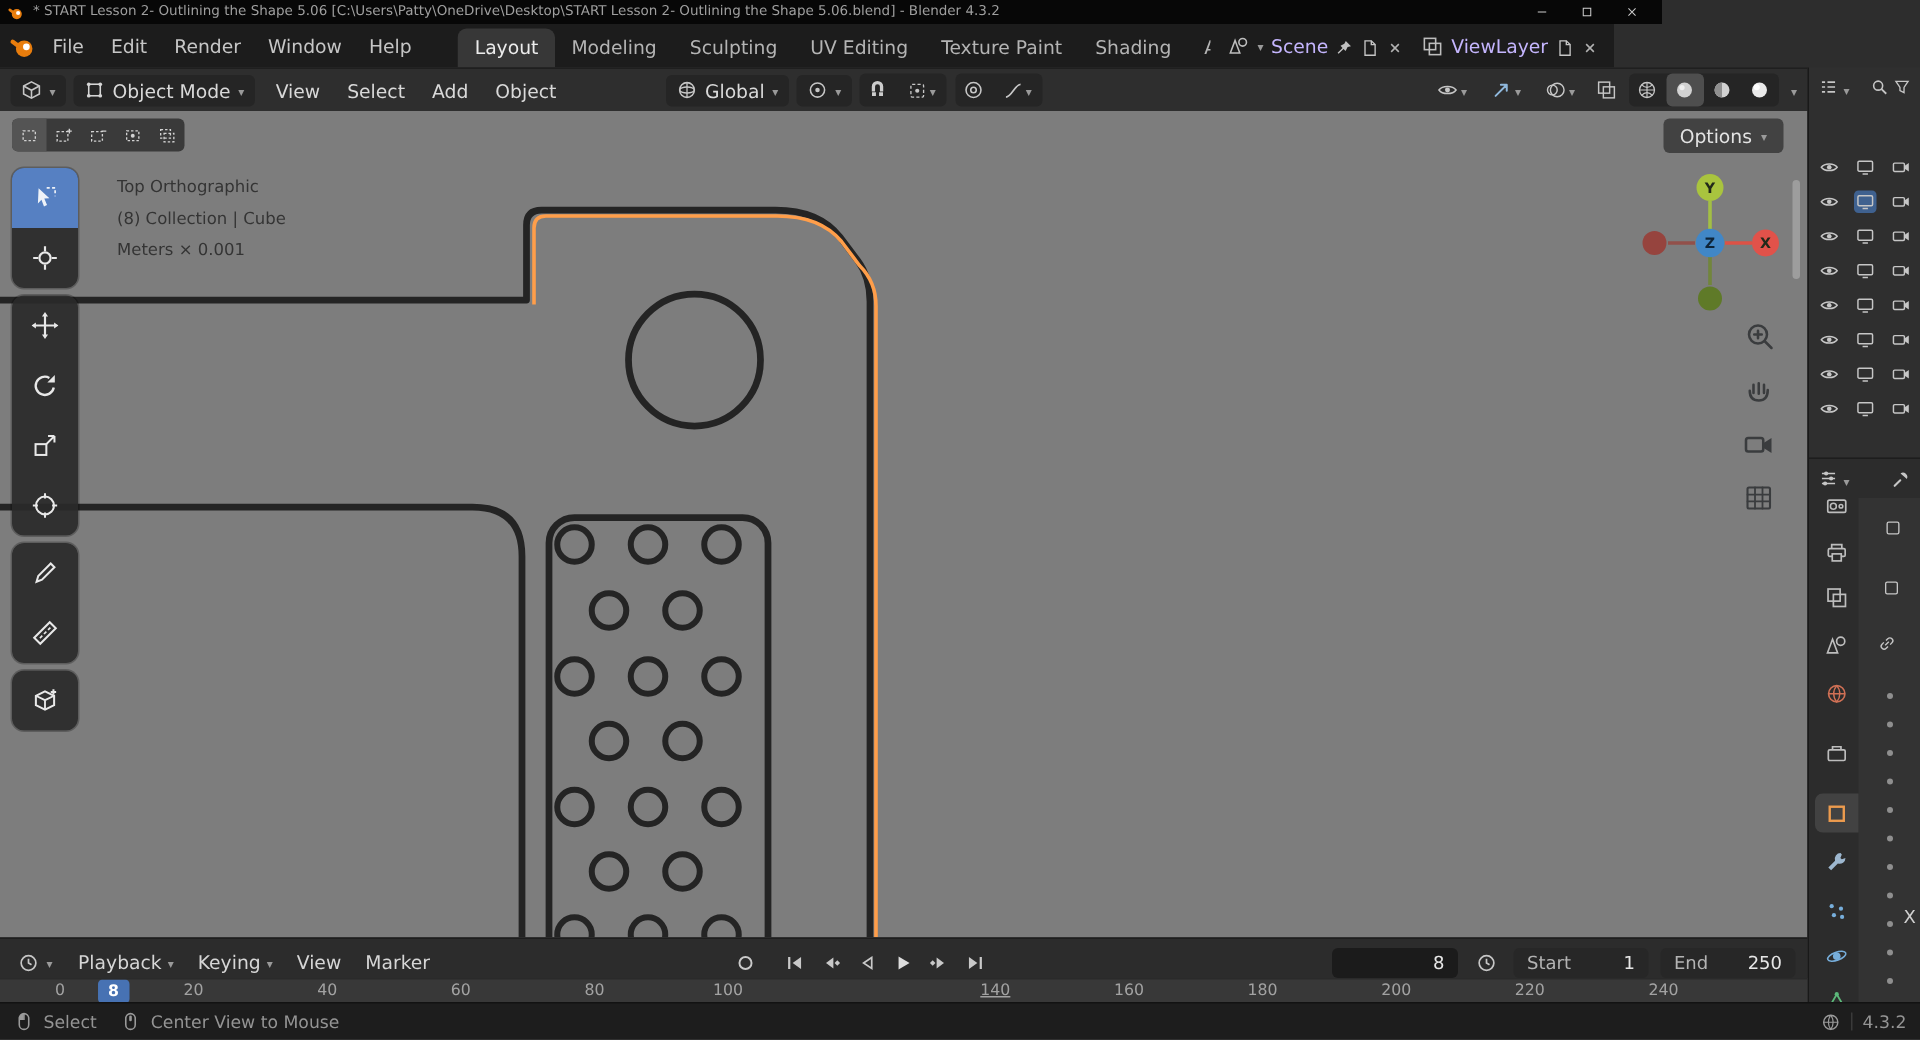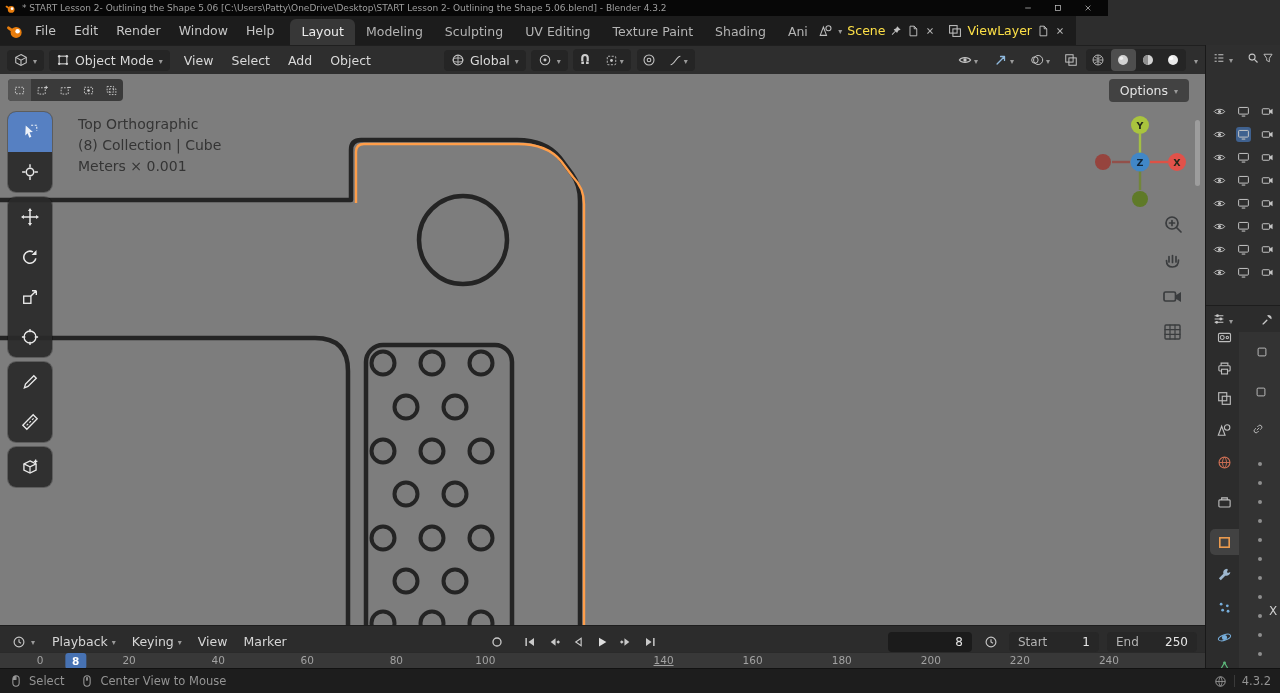--- a/index.html
+++ b/index.html
@@ -10,36 +10,36 @@
 .caret::before{content:"▾";font-size:8px;color:#9a9a9a;position:relative;top:-1px}
 
 .titlebar{position:absolute;top:0;left:0;width:1108px;height:16px;background:#070707;display:flex;align-items:center;padding:0 5px;gap:6px}
 .tb-title{font-size:9px;color:#9f9f9f;white-space:nowrap;overflow:hidden}
 .win-controls{margin-left:auto;display:flex;height:16px}
 .win-btn{width:30px;display:flex;align-items:center;justify-content:center}
 
 .menubar{position:absolute;top:16px;left:0;width:1076px;height:29px;background:#1c1c1c;display:flex;align-items:center;padding:0 6px;color:#c6c6c6;font-size:12.5px}
 .menu-item{padding:4px 9px;border-radius:4px;white-space:nowrap;display:flex;align-items:center;gap:4px;cursor:default}
 #menubar-menus{display:flex;margin-left:2px}
-#workspace-tabs{display:flex;margin-left:7px;flex:1;overflow:hidden;height:29px;align-items:flex-end}
+#workspace-tabs{display:flex;margin-left:22px;flex:1;overflow:hidden;height:29px;align-items:flex-end}
 .ws-tab{padding:5px 11px 6px;border-radius:6px 6px 0 0;color:#b4b4b4;white-space:nowrap;font-size:12.5px}
 .ws-tab.active{background:#373737;color:#ececec}
-.db-widget{display:flex;align-items:center;gap:5px;margin-left:12px;color:#fde047;white-space:nowrap}
+.db-widget{display:flex;align-items:flex-end;gap:5px;margin-left:12px;color:#c4b5fd;white-space:nowrap}
 
 .tool-header{position:absolute;top:45px;left:0;width:1205px;height:29px;background:#2e2e2e;border-top:1px solid #1f1f1f;display:flex;align-items:center;padding:0 7px;color:#d9d9d9;font-size:12.5px}
 .th-widget{display:flex;align-items:center;gap:5px;background:#252525;border-radius:4px;padding:3px 7px;margin-right:5px}
 #header-menus{display:flex}
 .th-btn{display:flex;align-items:center;justify-content:center;width:25px;height:22px;border-radius:4px;gap:2px}
 .seg{display:flex;background:#252525;border-radius:4px;margin-right:6px}
 .right-cluster{margin-left:auto;display:flex;align-items:center;gap:2px}
 .shade-btn.active{background:#4e4e4e}
 
 .viewport{position:absolute;top:74px;left:0;width:1205px;height:551px;background:#7d7d7d;overflow:hidden}
 .vp-svg{position:absolute;top:0;left:0}
-.vp-overlay{position:absolute;left:78px;top:40px;line-height:21px;font-size:14px;color:rgba(32,32,32,.78)}
+.vp-overlay{position:absolute;left:78px;top:40px;line-height:21px;font-size:11px;color:rgba(32,32,32,.78)}
 .selmode-group{position:absolute;left:8px;top:5px;display:flex;background:#3a3a3a;border-radius:4px;overflow:hidden}
 .selmode-btn{width:23px;height:22px;display:flex;align-items:center;justify-content:center}
 .selmode-btn.active{background:#545454}
 .options-btn{position:absolute;right:16px;top:5px;background:#424242;border-radius:4px;padding:4px 11px;display:flex;gap:6px;align-items:center;font-size:12.5px;color:#e3e3e3}
 .tool-rail{position:absolute;left:8px;top:38px}
 .tool-group{width:44px;background:rgba(42,42,42,.93);border-radius:8px;margin-bottom:5px;overflow:hidden;box-shadow:0 0 0 1px rgba(0,0,0,.25)}
 .tool-btn{height:40px;display:flex;align-items:center;justify-content:center}
 .tool-btn.active{background:#5680c2}
 .vp-scrollbar{position:absolute;right:5px;top:46px;width:5px;height:66px;background:rgba(255,255,255,.25);border-radius:3px}
 .gz{font-size:9.5px;font-weight:bold;fill:#22291a;text-anchor:middle;font-family:"DejaVu Sans",sans-serif}

